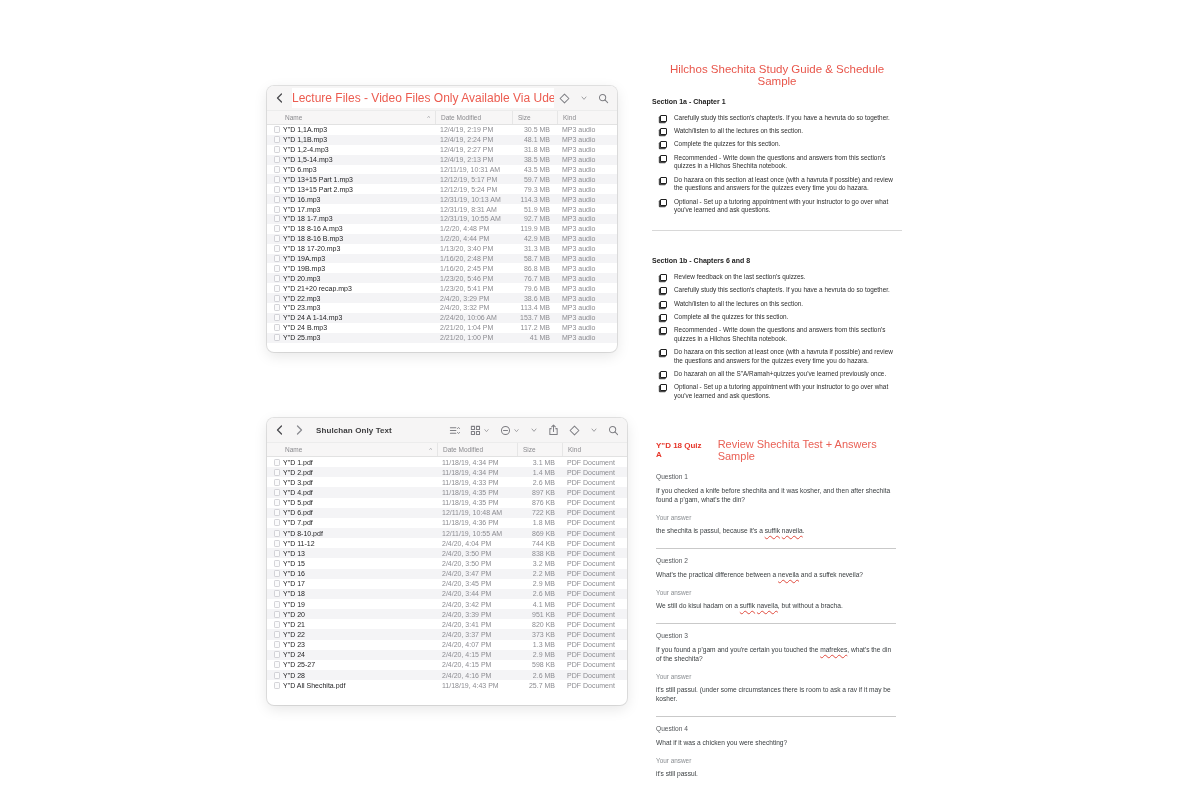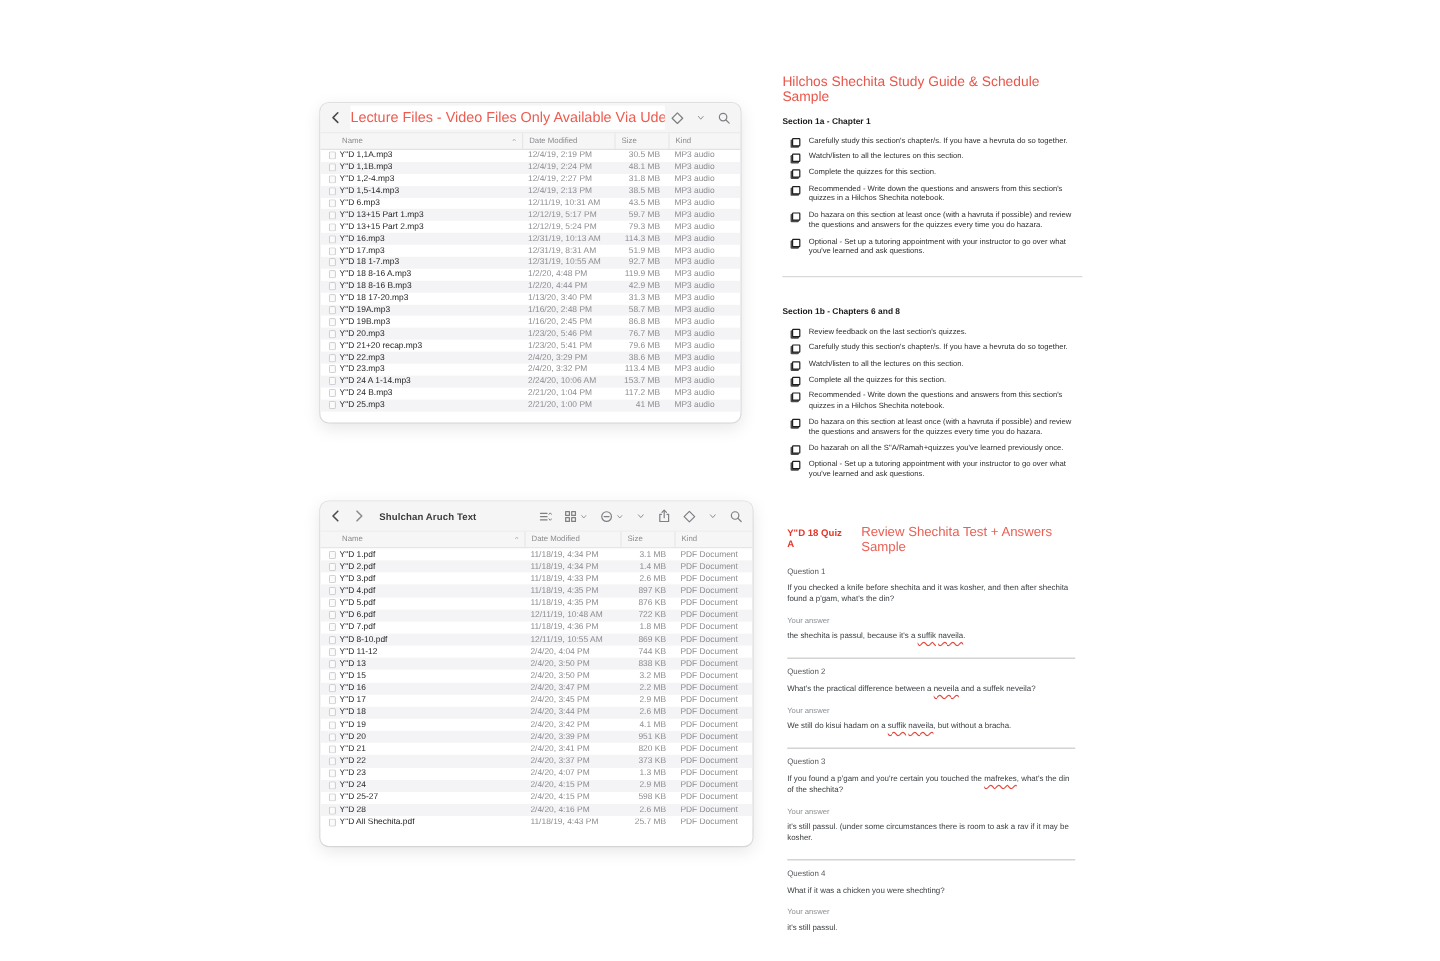--- a/index.html
+++ b/index.html
@@ -42,21 +42,21 @@
   .cell{overflow:hidden;white-space:nowrap;}
   .cell.name{display:flex;align-items:center;gap:3px;padding-left:7px;color:#1d1d1f;}
   .fname{font-size:7px;color:#1d1d1f;}
   .cell.size{text-align:right;padding-right:7px;}
   .cell.date,.cell.kind{padding-left:5px;}
   .ficon{display:inline-flex;flex:0 0 auto;}
 
   
   .doc{position:absolute;color:#2e2e2e;}
   .study{left:652px;top:63px;width:250px;}
-  .doc-title{font-size:11.5px;font-weight:400;color:#e8564b;margin:0 0 11px;}
+  .doc-title{font-size:11.5px;font-weight:400;color:#e8564b;text-align:center;margin:0 0 11px;}
   .sec-heading{font-size:7px;font-weight:700;color:#1b1b1b;margin:0 0 9px;}
   .chk-item{display:flex;gap:7px;margin:0 0 4.4px;font-size:6.4px;line-height:8.8px;
             color:#2e2e2e;padding-left:8px;}
   .chk{flex:0 0 auto;width:5px;height:5px;border:1px solid #1f1f1f;border-radius:1px;
        background:#fff;box-shadow:-1.2px 1.2px 0 #4a4a4a;margin-top:1px;}
   .sec-div{border:none;border-top:1px solid #d8d8d8;margin:15px 0 26px;}
 
   .quiz{left:656px;top:438px;width:240px;}
   .quiz-head{display:flex;align-items:baseline;gap:14px;margin:0 0 11px;}
   .badge{font-size:8px;font-weight:700;color:#e63529;}
@@ -443,21 +443,21 @@
           <svg class="ic" width="10" height="12" viewBox="0 0 10 12" style="stroke:#4a4a4e;stroke-width:1.3">
               <polyline points="6.5,2 2.5,6 6.5,10"></polyline>
             </svg>
         </span>
         <span class="tb-btn">
           <svg class="ic" width="10" height="12" viewBox="0 0 10 12" style="stroke:#8b8b90;stroke-width:1.3">
               <polyline points="3.5,2 7.5,6 3.5,10"></polyline>
             </svg>
         </span>
       </div>
-      <span class="win-title">Shulchan Aruch Text</span>
+      <span class="win-title">Shulchan Only Text</span>
       <div class="tb-right">
         <span class="icon-group tb-btn">
           <svg class="ic" width="11" height="11" viewBox="0 0 12 12">
               <line x1="1.5" y1="3" x2="7.5" y2="3"></line>
               <line x1="1.5" y1="6" x2="7.5" y2="6"></line>
               <line x1="1.5" y1="9" x2="7.5" y2="9"></line>
               <polyline points="9.2,4 10.4,2.6 11.6,4" stroke-width="0.9"></polyline>
               <polyline points="9.2,8 10.4,9.4 11.6,8" stroke-width="0.9"></polyline>
             </svg>
         </span>

